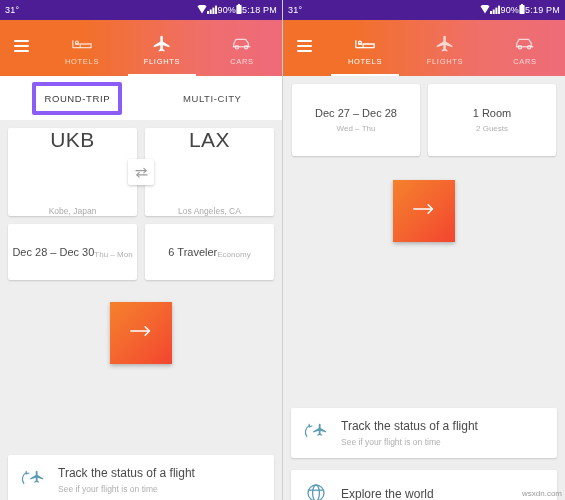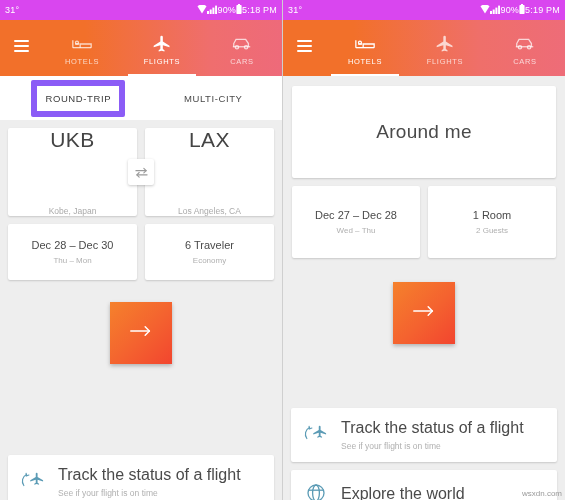--- a/index.html
+++ b/index.html
@@ -8,21 +8,21 @@
     background: #e8e8e8;
     font-family: "Liberation Sans", sans-serif;
     overflow: hidden;
   }
   .screens { display: flex; width: 565px; height: 500px; }
   .phone { width: 282px; height: 500px; position: relative; overflow: hidden; background: #eeeeee; }
   .phone.right { width: 283px; border-left: 1px solid #cfcfcf; }
 
   
   .statusbar {
-    height: 20px; background: #d946ef;
+    height: 20px; background: #4c1d95;
     display: flex; align-items: center;
     color: #ffffff; font-size: 9px;
     padding: 4px 5px;
   }
   .statusbar .left { display: flex; align-items: center; gap: 3px; }
   .statusbar .spacer { flex: 1; }
   .statusbar .right { display: flex; align-items: center; gap: 0; }
   .sb-icon { font-size: 9px; line-height: 1; display: inline-block; }
   .sb-text { font-size: 9px; letter-spacing: 0.2px; }
 
@@ -59,21 +59,21 @@
   
   .seg-row {
     background: #ffffff; height: 44px;
     display: flex; align-items: center; justify-content: space-around;
     padding: 0 6px;
   }
   .seg {
     font-size: 9.5px; color: #4a4a4a; letter-spacing: 0.6px;
     padding: 7px 8px; border-radius: 2px;
   }
-  .seg.active { border: 6px solid #8b5cf6; color: #3b3b3b; }
+  .seg.active { border: 4px solid #8b5cf6; color: #3b3b3b; }
 
   
   .body { padding: 8px; }
   .card {
     background: #ffffff; border-radius: 2px;
     box-shadow: 0 1px 2px rgba(0,0,0,0.16);
   }
   .route-row { display: flex; gap: 8px; position: relative; }
   .route-card {
     flex: 1; height: 88px;
@@ -86,21 +86,21 @@
     position: absolute; left: 50%; top: 50%;
     transform: translate(-50%, -50%);
     width: 26px; height: 26px; border-radius: 2px;
     background: #ffffff; box-shadow: 0 1px 3px rgba(0,0,0,0.22);
     display: flex; align-items: center; justify-content: center;
     color: #9a9a9a; font-size: 11px;
   }
   .detail-row { display: flex; gap: 8px; margin-top: 8px; }
   .detail-card {
     flex: 1; height: 56px;
-    display: flex; flex-direction: column;
+    display: flex; flex-direction: row;
     align-items: center; justify-content: center;
   }
   .detail-main { font-size: 11px; color: #4a4a4a; }
   .detail-sub { font-size: 8px; color: #b0b0b0; margin-top: 5px; }
 
   
   .fab-wrap { display: flex; justify-content: center; margin-top: 22px; }
   .fab {
     width: 62px; height: 62px;
     background: linear-gradient(135deg, #f5812c 0%, #f4622f 55%, #f2452f 100%);
@@ -111,21 +111,21 @@
 
   
   .promo {
     position: absolute; left: 8px; right: 8px;
     background: #ffffff; border-radius: 2px;
     box-shadow: 0 1px 2px rgba(0,0,0,0.16);
     display: flex; align-items: center;
     padding: 11px 12px; gap: 12px;
   }
   .promo .p-icon { color: #5b9bb5; flex: 0 0 auto; }
-  .promo .p-title { font-size: 16px; color: #4a4a4a; }
+  .promo .p-title { font-size: 12px; color: #4a4a4a; }
   .promo .p-sub { font-size: 8.5px; color: #b0b0b0; margin-top: 4px; }
 
   
   .around-card {
     margin: 10px 9px 0 9px; height: 92px;
     background: #ffffff; border-radius: 2px;
     box-shadow: 0 1px 2px rgba(0,0,0,0.16);
     display: flex; align-items: center; justify-content: center;
   }
   .around-text { font-size: 19px; color: #4a4a4a; letter-spacing: 0.3px; }
@@ -346,23 +346,20 @@
               <path d="M2 11 H21"></path>
               <circle cx="6.5" cy="11.5" r="1.8"></circle>
                 <circle cx="16.5" cy="11.5" r="1.8"></circle>
             </svg>
           </span>
           <span class="t-label">CARS</span>
         </div>
       </div>
     </div>
 
-    <div class="around-card">
-      <div class="around-text">Around me</div>
-    </div>
 
     <div class="h-detail-row">
       <div class="h-detail-card">
         <div class="detail-main">Dec 27 – Dec 28</div>
         <div class="detail-sub">Wed – Thu</div>
       </div>
       <div class="h-detail-card">
         <div class="detail-main">1 Room</div>
         <div class="detail-sub">2 Guests</div>
       </div>

